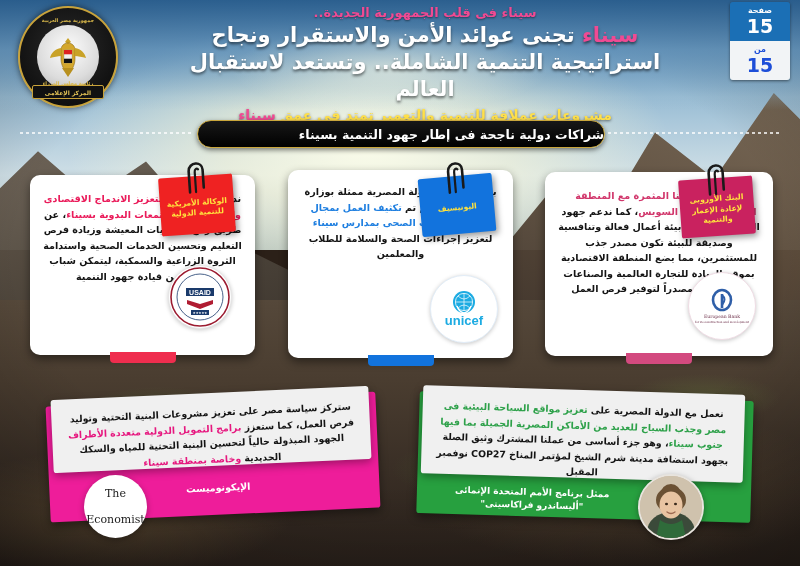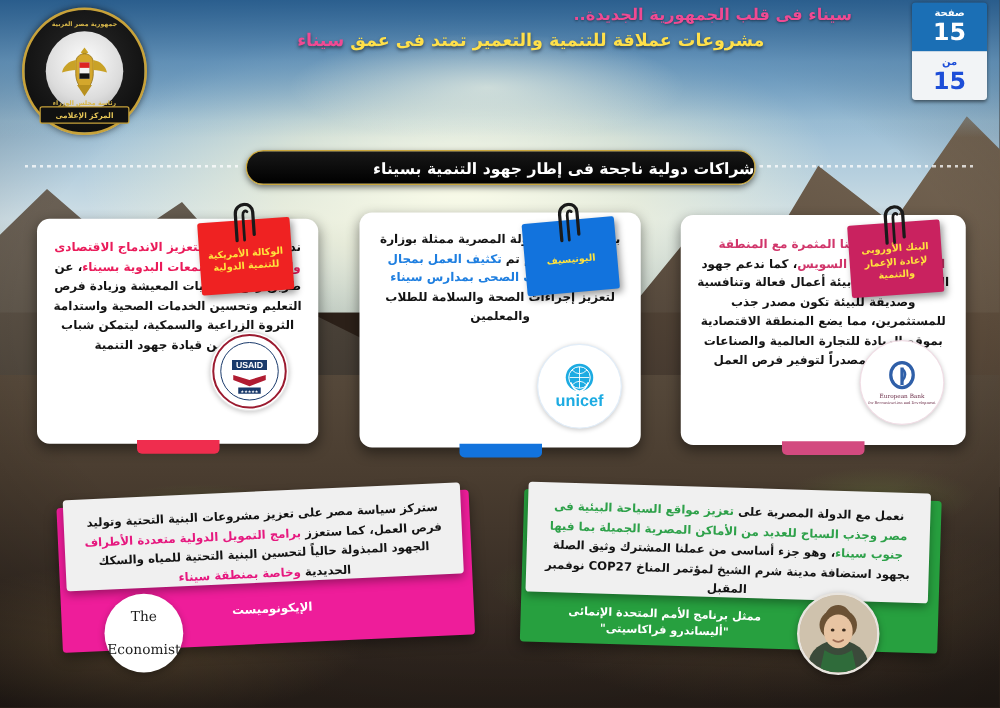--- a/index.html
+++ b/index.html
@@ -86,21 +86,20 @@
     position:absolute;left:12px;right:12px;bottom:7px;height:12px;
     background:#111;border:1px solid #c8a23a;border-radius:2px;
     color:#e3c356;font-size:6px;font-weight:bold;
     display:flex;align-items:center;justify-content:center;
   }
 
   .htitle{position:absolute;right:118px;left:168px;top:4px;text-align:center;}
   .h-line1{
     color:#f04a93;font-size:13px;font-weight:bold;line-height:17px;
     text-shadow:0 1px 2px rgba(0,0,0,.45);
-    text-align:right;
   }
   .h-line2{
     color:#ffffff;font-size:21px;font-weight:bold;line-height:27px;
     text-shadow:0 2px 3px rgba(0,0,0,.55);margin-top:1px;
   }
   .h-line2 .pink{color:#f04a93;}
   .h-line3{
     color:#ffe04a;font-size:14px;font-weight:bold;line-height:19px;
     text-shadow:0 1px 3px rgba(0,0,0,.55);margin-top:3px;
   }
@@ -261,20 +260,21 @@
         <path d="M27 13 C33 14 37 18 38 23 C34 22 30 21 27 21 Z" fill="#c9a227"></path>
         <path d="M14 33 L20 42 L26 33 Z" fill="#b8901f"></path>
       </svg>
     </div>
     <div class="emblem-bot-txt">رئاسة مجلس الوزراء</div>
     <div class="emblem-ribbon">المركز الإعلامى</div>
   </div>
 
   <div class="htitle">
     <div class="h-line1">سيناء فى قلب الجمهورية الجديدة..</div>
+    <div class="h-line2"><span class="pink">سيناء</span><span> تجنى عوائد الأمن والاستقرار ونجاح استراتيجية التنمية الشاملة.. وتستعد لاستقبال العالم</span></div>
     <div class="h-line3"><span>مشروعات عملاقة للتنمية والتعمير تمتد فى عمق </span><span class="pink">سيناء</span></div>
   </div>
 
   <div class="pagebox">
     <div class="pb-top">
       <div class="pb-lbl">صفحة</div>
       <div class="pb-num">15</div>
     </div>
     <div class="pb-bot">
       <div class="pb-lbl">من</div>

